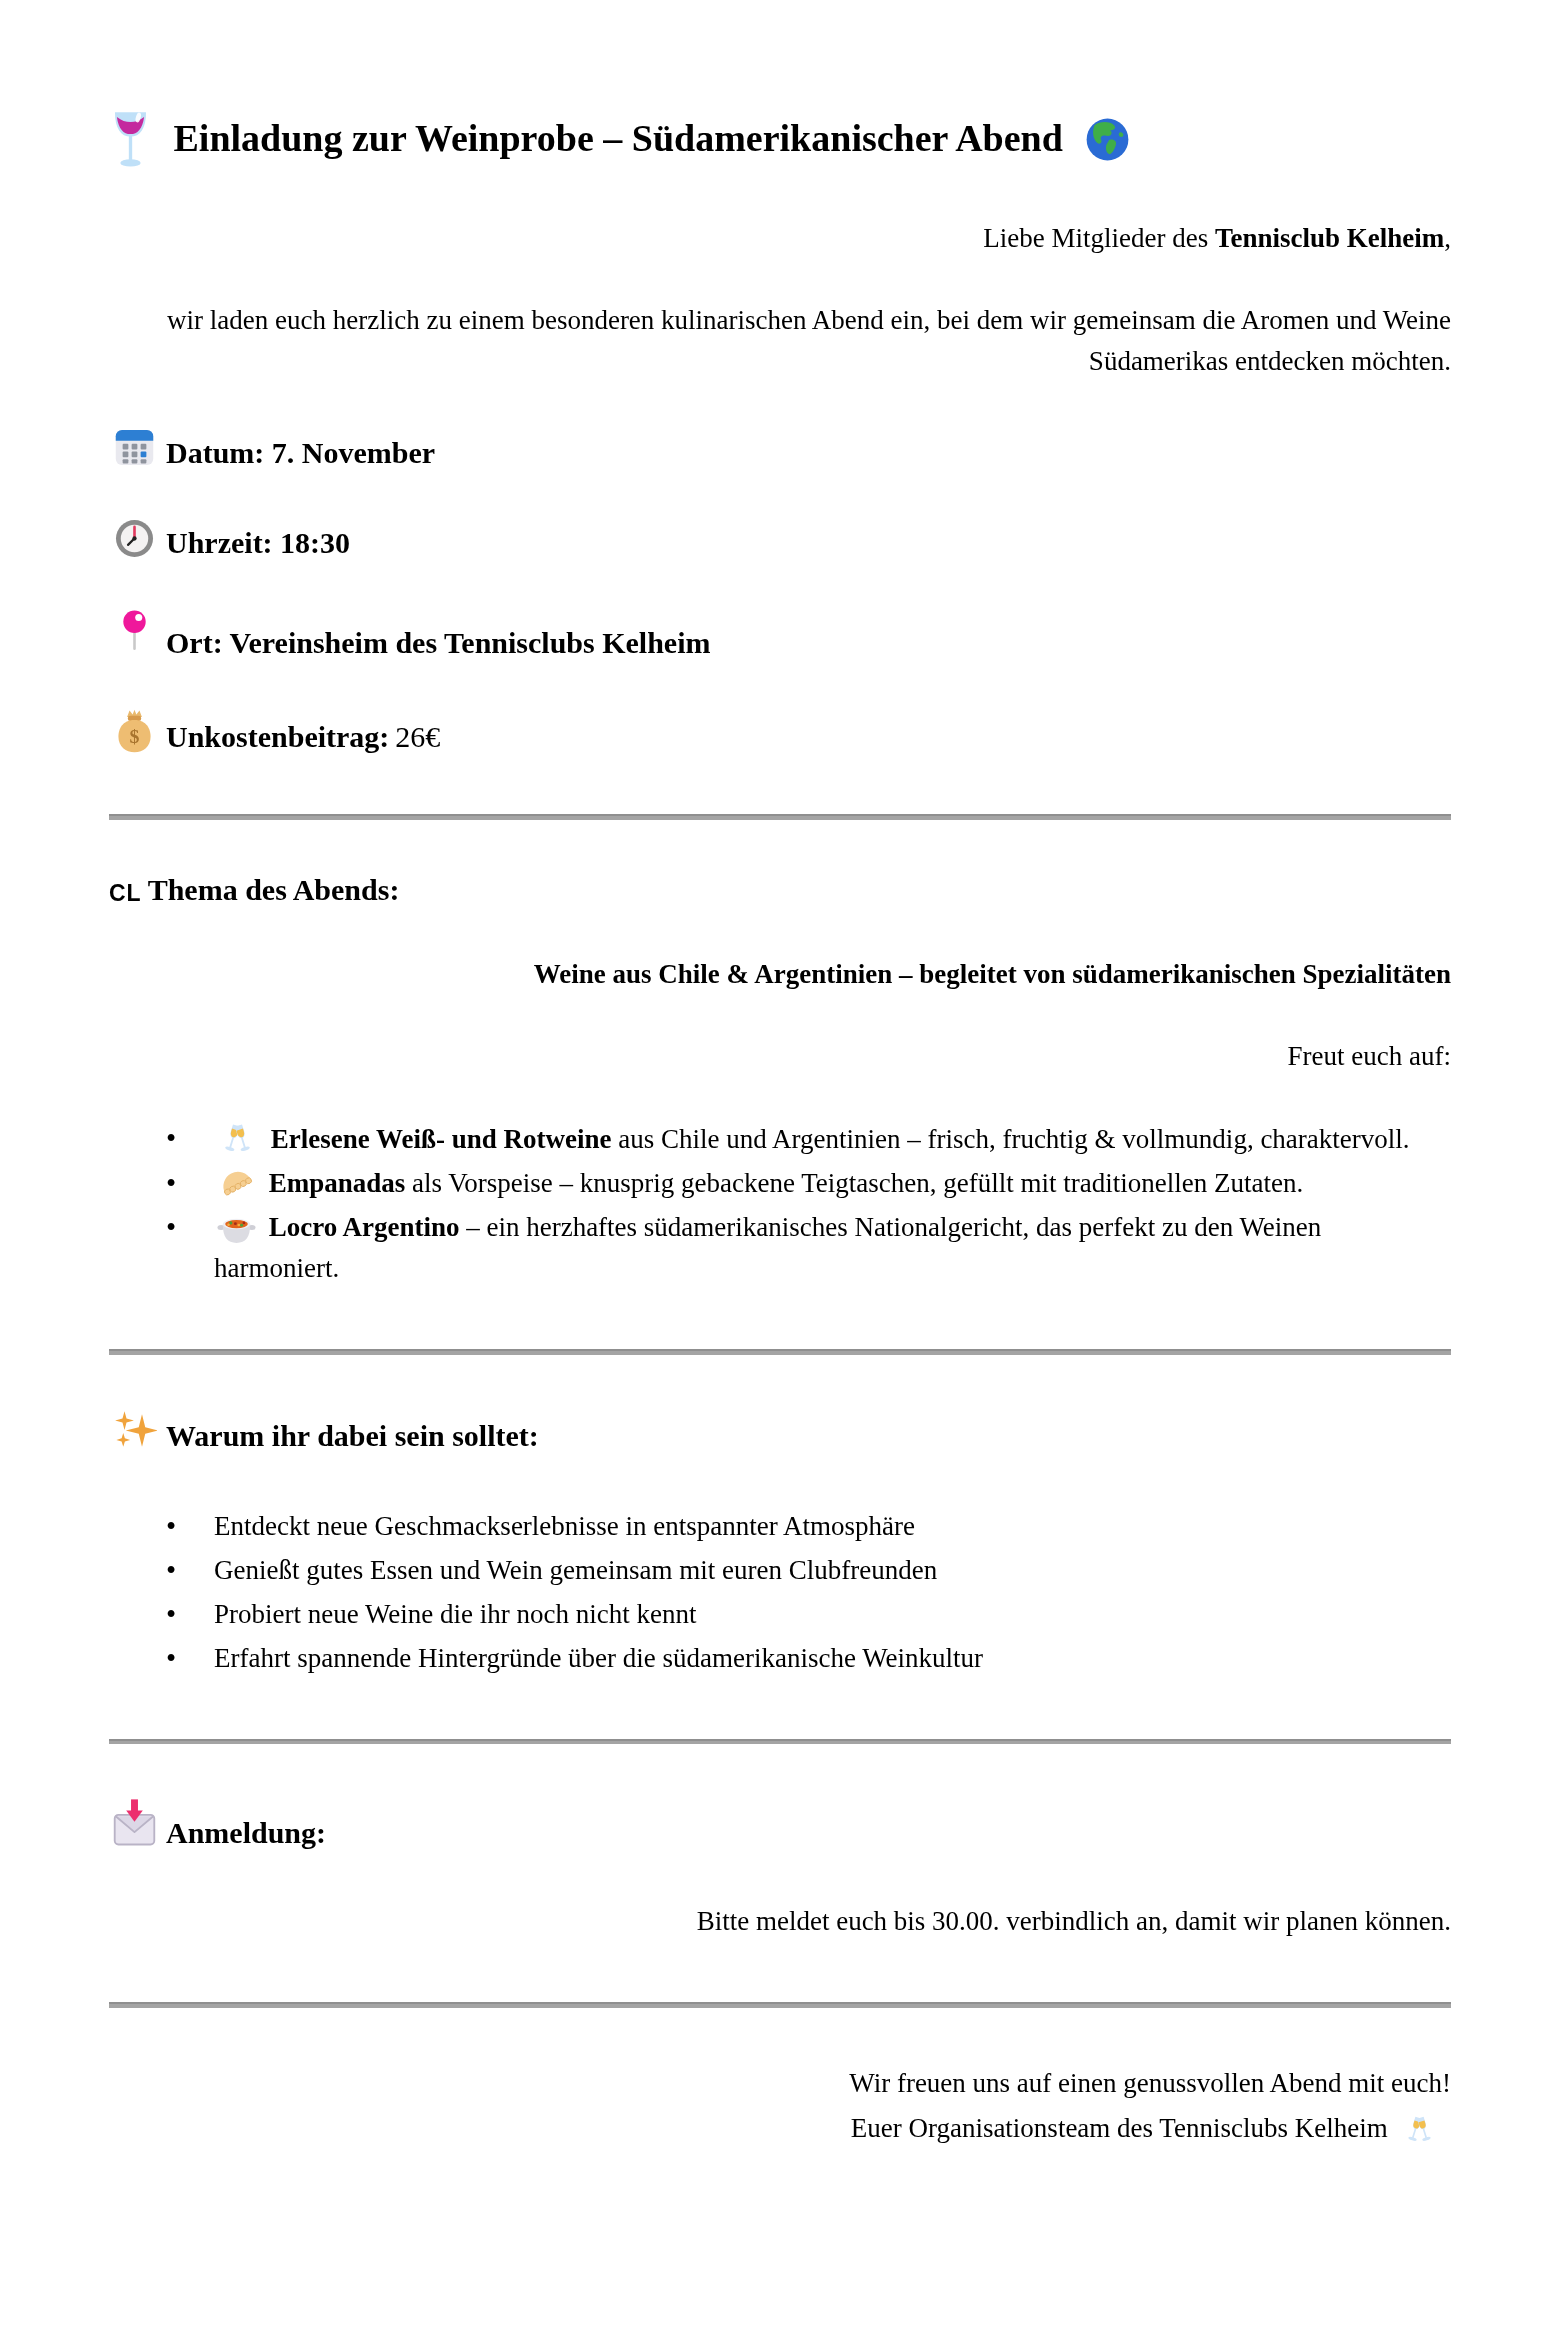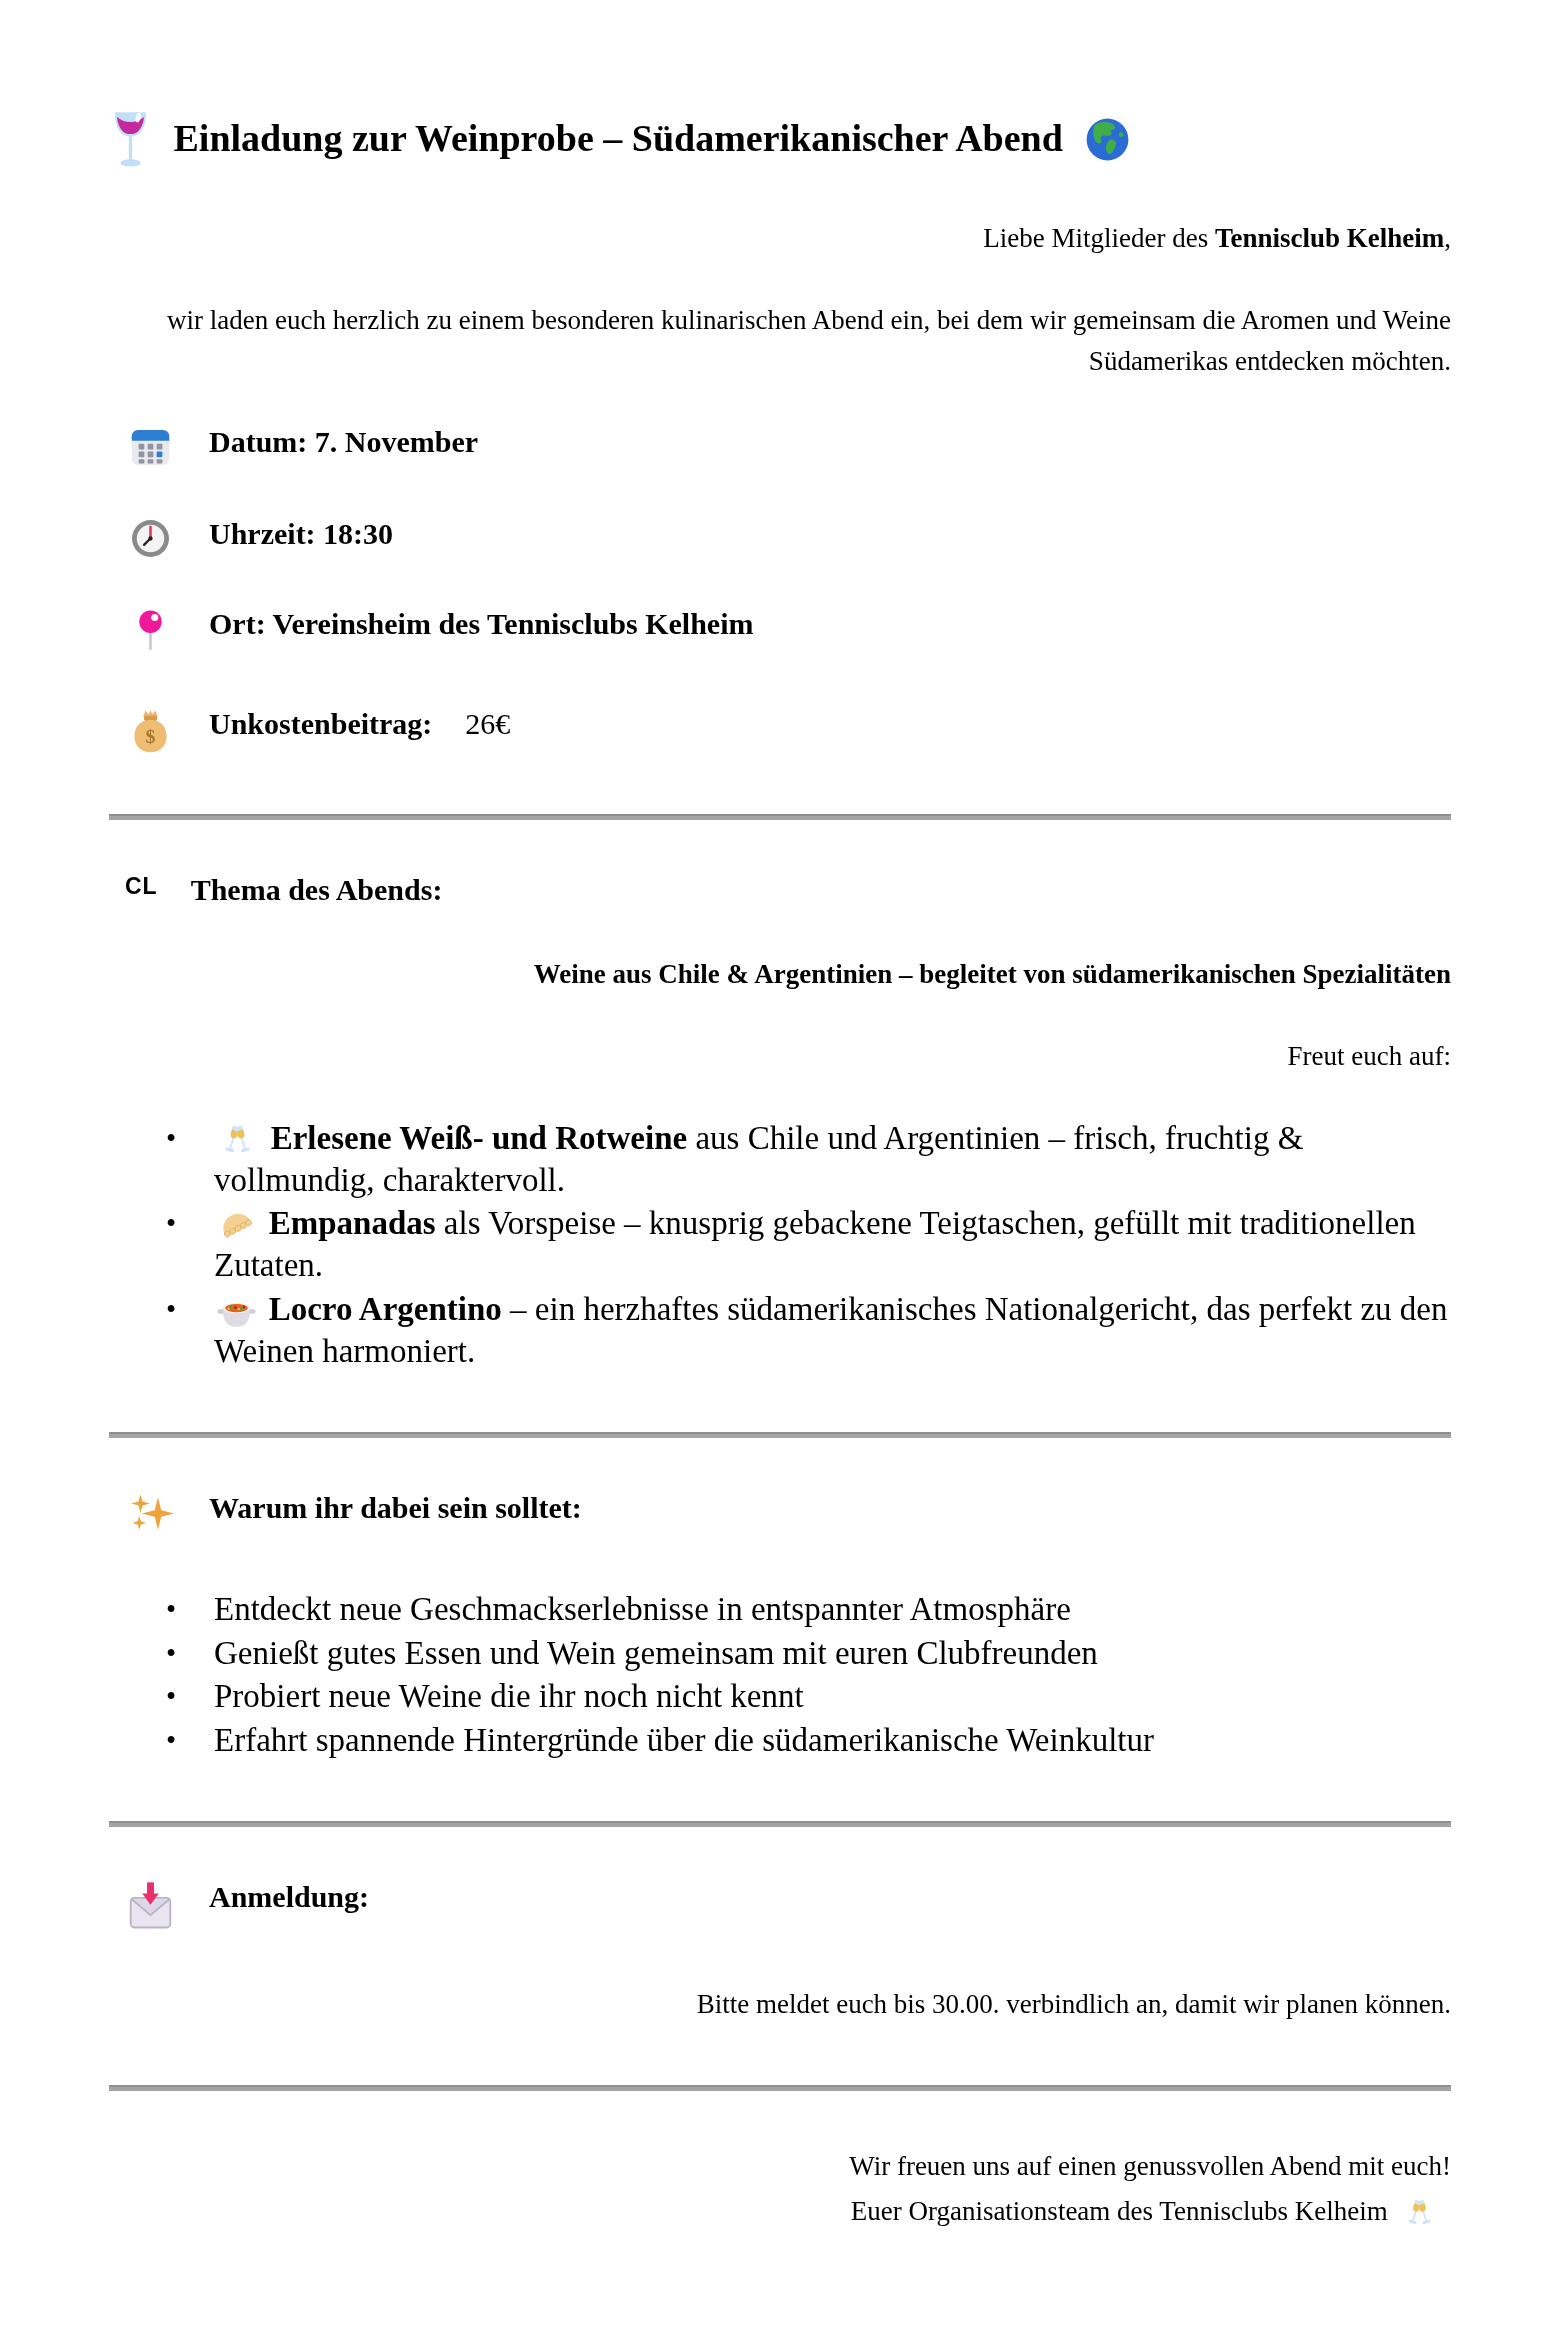--- a/index.html
+++ b/index.html
@@ -23,25 +23,25 @@
     display: flex;
     align-items: center;
     gap: 21.5px;
     font-size: 38px;
     font-weight: 700;
     line-height: 1.25;
     margin: 0 0 49px 0;
   }
   .h3row {
     display: flex;
-    align-items: flex-start;
-    gap: 33px;
+    align-items: flex-end;
+    gap: 6px;
     font-size: 30px;
     font-weight: 700;
-    margin: 0 0 47px 16px;
+    margin: 0 0 47px 0;
   }
   .h3row .icon-box {
     width: 51px;
     display: flex;
     justify-content: center;
     align-items: center;
     flex: 0 0 auto;
   }
   .h3row .val { font-weight: 400; }
   
@@ -50,21 +50,21 @@
     line-height: 41px;
     margin: 0 0 41px 0;
     text-align: right;
   }
   p.tight { margin-bottom: 43px; }
   .b { font-weight: 700; }
   
   ul { list-style: none; margin: 0 0 0 0; padding: 0; }
   li {
     position: relative;
-    font-size: 33px;
+    font-size: 27px;
     line-height: 41px;
     padding-left: 105px;
     margin: 0 0 2.9px 0;
   }
   li::before {
     content: "\2022";
     position: absolute;
     left: 57px;
     top: 0;
     font-size: 29px;

